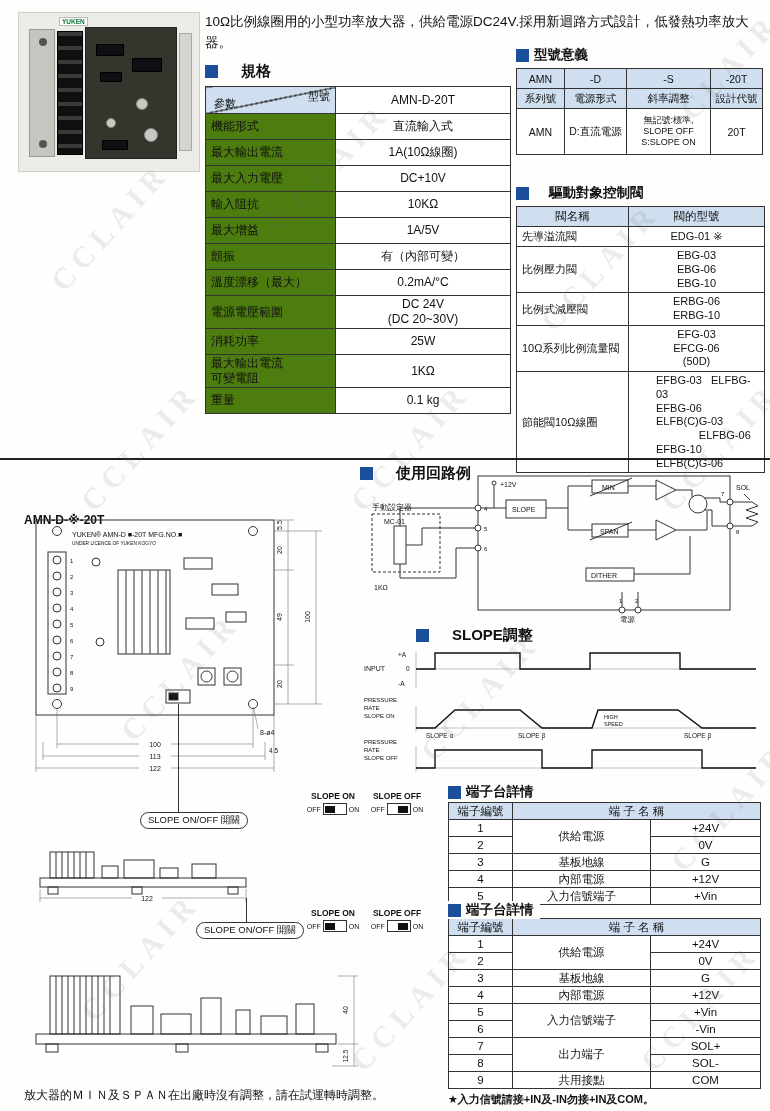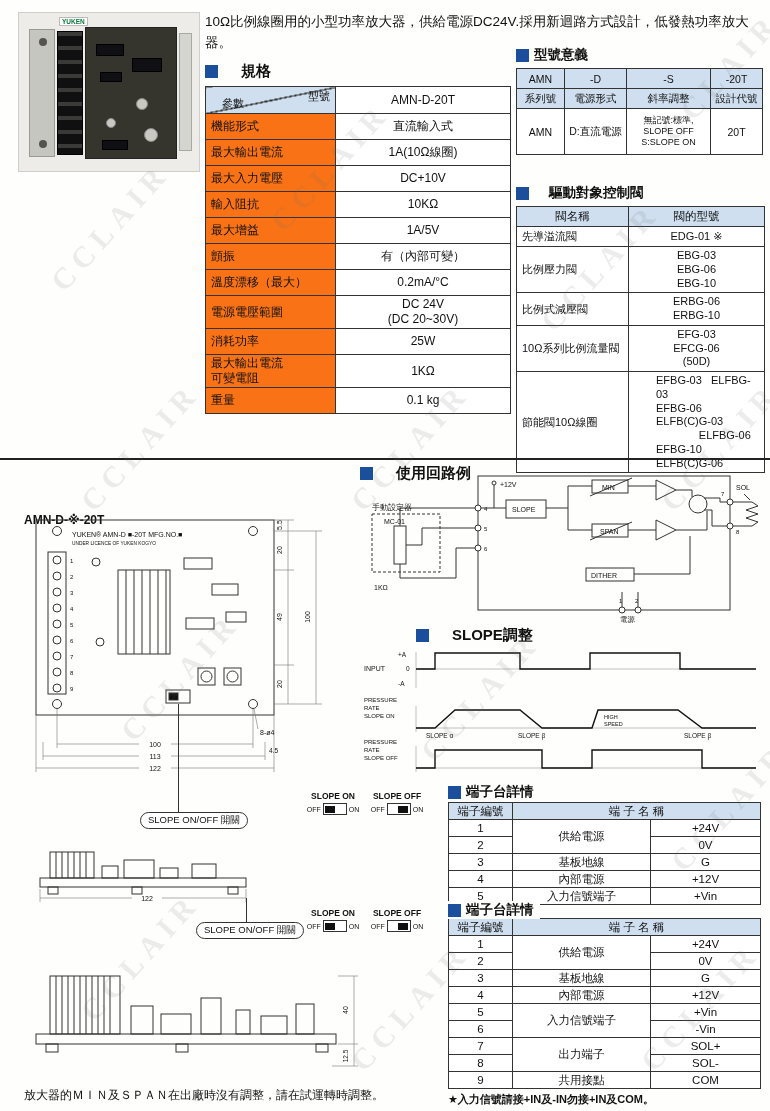--- a/index.html
+++ b/index.html
@@ -12,26 +12,26 @@
       font-family:"Liberation Serif",serif;}
   .heading{display:flex;align-items:center;gap:5px;font-weight:bold;z-index:6;background:transparent;}
   .heading .hsq{width:13px;height:13px;background:#1b4e9b;flex:0 0 auto;}
   .h15{font-size:15px;gap:23px;} .h13{font-size:13.5px;}
   .bgw{background:#fefefc;padding-right:6px;}
   table{border-collapse:collapse;background:#fff;}
   td{border:1px solid #333;vertical-align:middle;}
   .ml{white-space:pre-wrap;line-height:1.25;}
   
   .spec-table td{height:26px;font-size:12px;padding:1px 5px;}
-  .spec-table .p{background:#f97316;}
+  .spec-table .p{background:#4d7c0f;}
   .spec-table .v{text-align:center;}
   .diag{position:relative;background-color:#cfdfef;
         background-image:linear-gradient(to bottom right,rgba(0,0,0,0) calc(50% - 0.7px),
         #333 calc(50% - 0.7px),#333 calc(50% + 0.7px),rgba(0,0,0,0) calc(50% + 0.7px));}
-  .diag .ca{position:absolute;left:16px;bottom:2px;font-size:11px;}
+  .diag .ca{position:absolute;left:8px;bottom:2px;font-size:11px;}
   .diag .cb{position:absolute;right:5px;top:2px;font-size:11px;}
   
   .mm-table td{font-size:10.5px;text-align:center;padding:0 3px;height:20px;}
   .mm-table tr.hd td{background:#cfdfef;}
   .mm-table .small{font-size:9px;}
   
   .valve-table td{font-size:11px;padding:2px 5px;}
   .valve-table tr.hd td{background:#cfdfef;text-align:center;height:20px;font-size:11.5px;}
   .valve-table .vm{text-align:center;}
   .valve-table .vml{text-align:left;padding-left:27px;}

